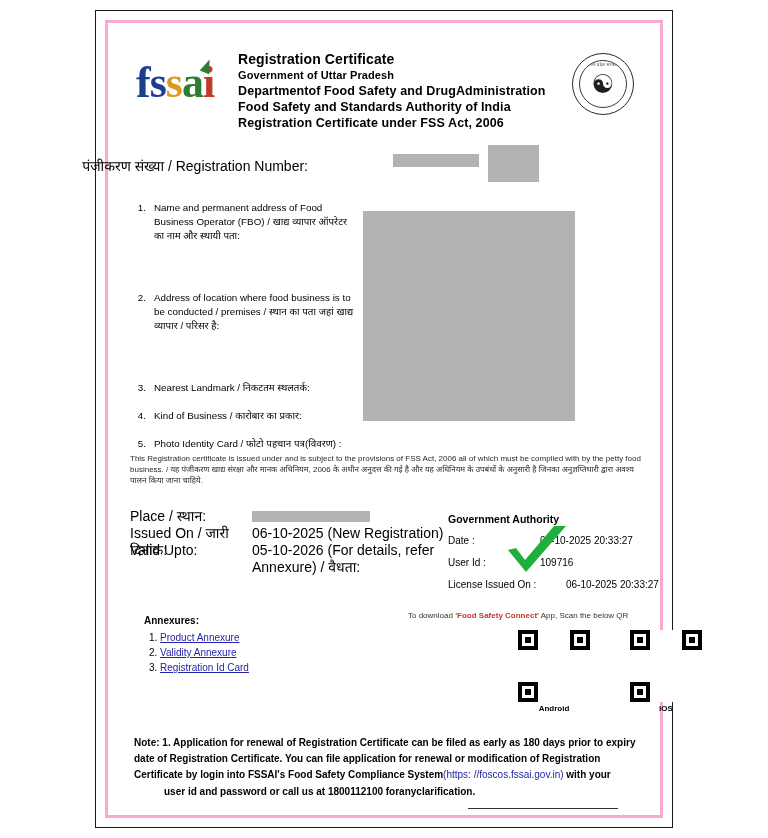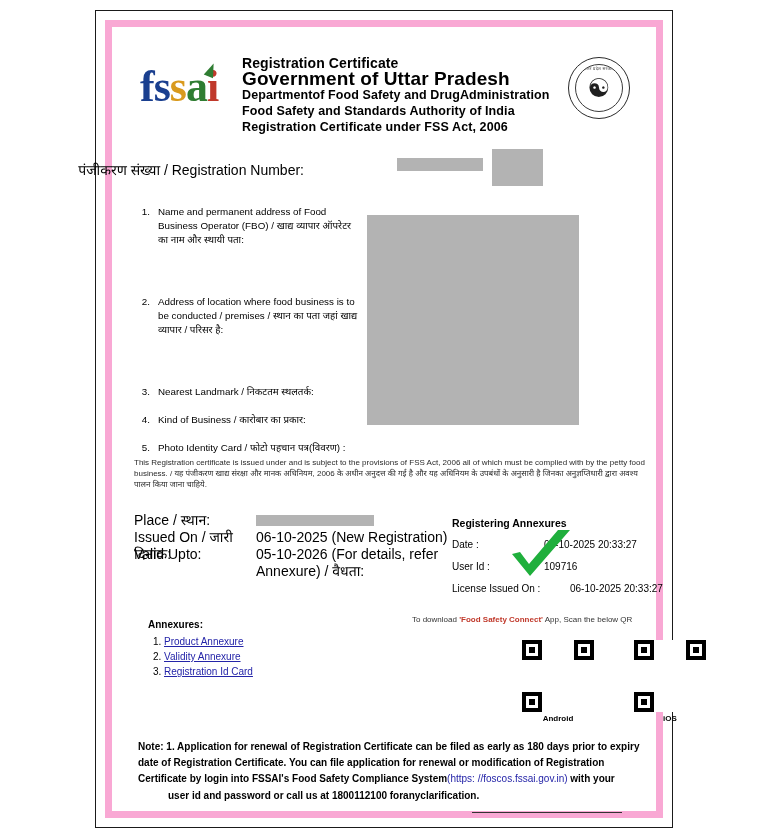--- a/index.html
+++ b/index.html
@@ -29,21 +29,21 @@
     border: 1.5px solid #1a1a1a;
     box-sizing: border-box;
     background: #ffffff;
   }
   .cert-inner {
     position: absolute;
     left: 9px;
     top: 9px;
     right: 9px;
     bottom: 9px;
-    border: 7px solid #f9a8d4;
+    border: 3px solid #f9a8d4;
     box-sizing: border-box;
   }
 
   
   .header {
     position: absolute;
     left: 0;
     top: 0;
     width: 100%;
     height: 120px;
@@ -86,21 +86,21 @@
     width: 320px;
     text-align: left;
   }
   .title-block .l {
     font-size: 12.5px;
     font-weight: bold;
     line-height: 16px;
     letter-spacing: 0.1px;
   }
   .title-block .l1 { font-size: 14px; }
-  .title-block .l2 { font-size: 19px; }
+  .title-block .l2 { font-size: 11px; }
 
   .up-seal {
     position: absolute;
     right: 26px;
     top: 30px;
     width: 62px;
     height: 62px;
     border-radius: 50%;
     border: 1.6px solid #2a2a2a;
     box-sizing: border-box;
@@ -284,21 +284,21 @@
   
   .qr-block {
     position: absolute;
     left: 300px;
     top: 588px;
     width: 260px;
   }
   .qr-note {
     font-size: 8px;
     color: #333;
-    margin-bottom: 16px;
+    margin-bottom: 10px;
   }
   .qr-note b { color: #c0392b; }
   .qr-pair {
     position: relative;
     height: 90px;
   }
   .qr {
     position: absolute;
     top: 0;
     width: 72px;
@@ -440,21 +440,21 @@
           <span class="lab">Issued On / जारी दिनांक:</span>
           <span class="val">06-10-2025 (New Registration)</span>
         </div>
         <div class="place-row">
           <span class="lab">Valid Upto:</span>
           <span class="val">05-10-2026 (For details, refer Annexure) / वैधता:</span>
         </div>
       </div>
 
       <div class="auth-block">
-        <div class="auth-title">Registering Annexures</div>
+        <div class="auth-title">Government Authority</div>
         <div class="auth-row">
           <span class="lab">Date :</span>
           <span class="val">06-10-2025 20:33:27</span>
         </div>
         <div class="auth-row">
           <span class="lab">User Id :</span>
           <span class="val">109716</span>
         </div>
         <div class="auth-row lic">
           <span class="lab">License Issued On :</span>

